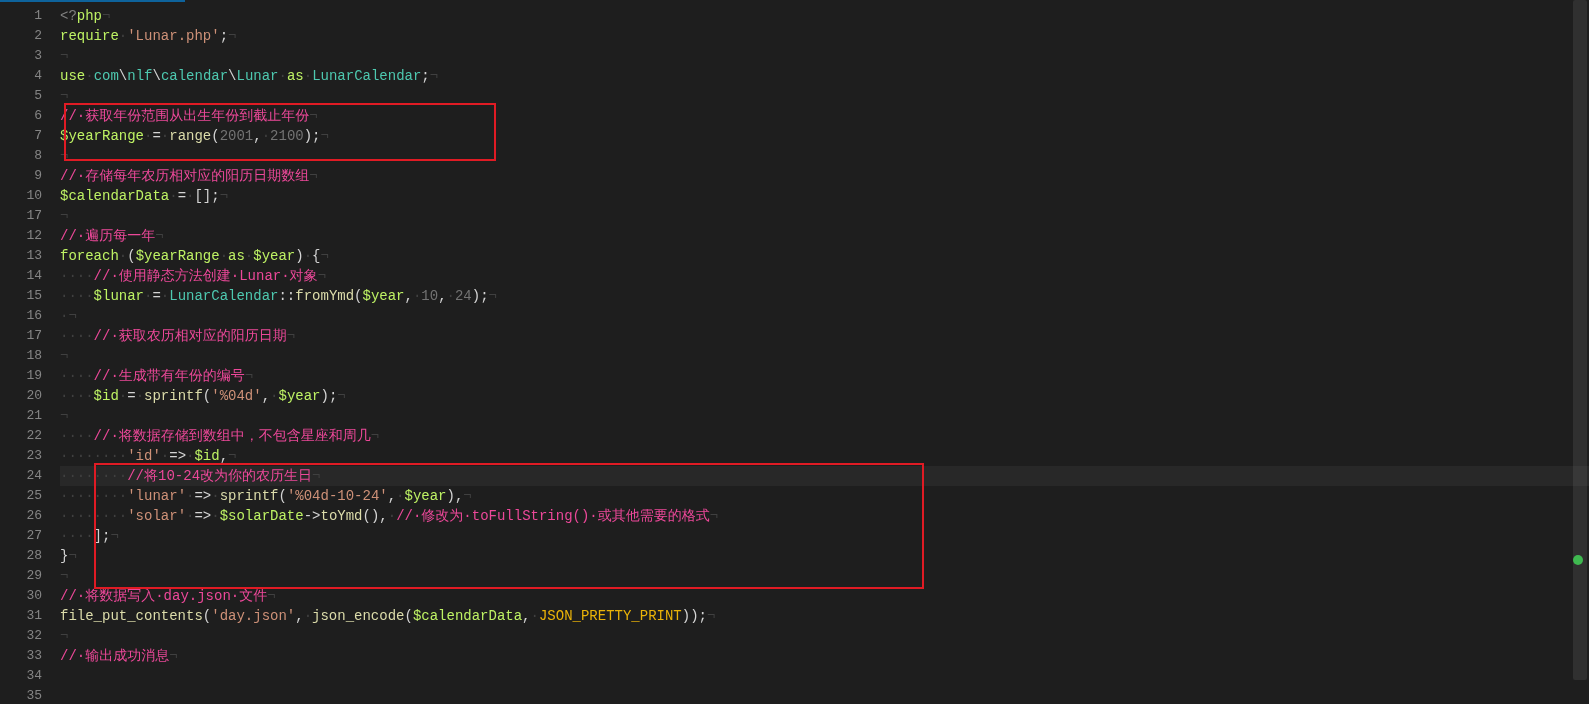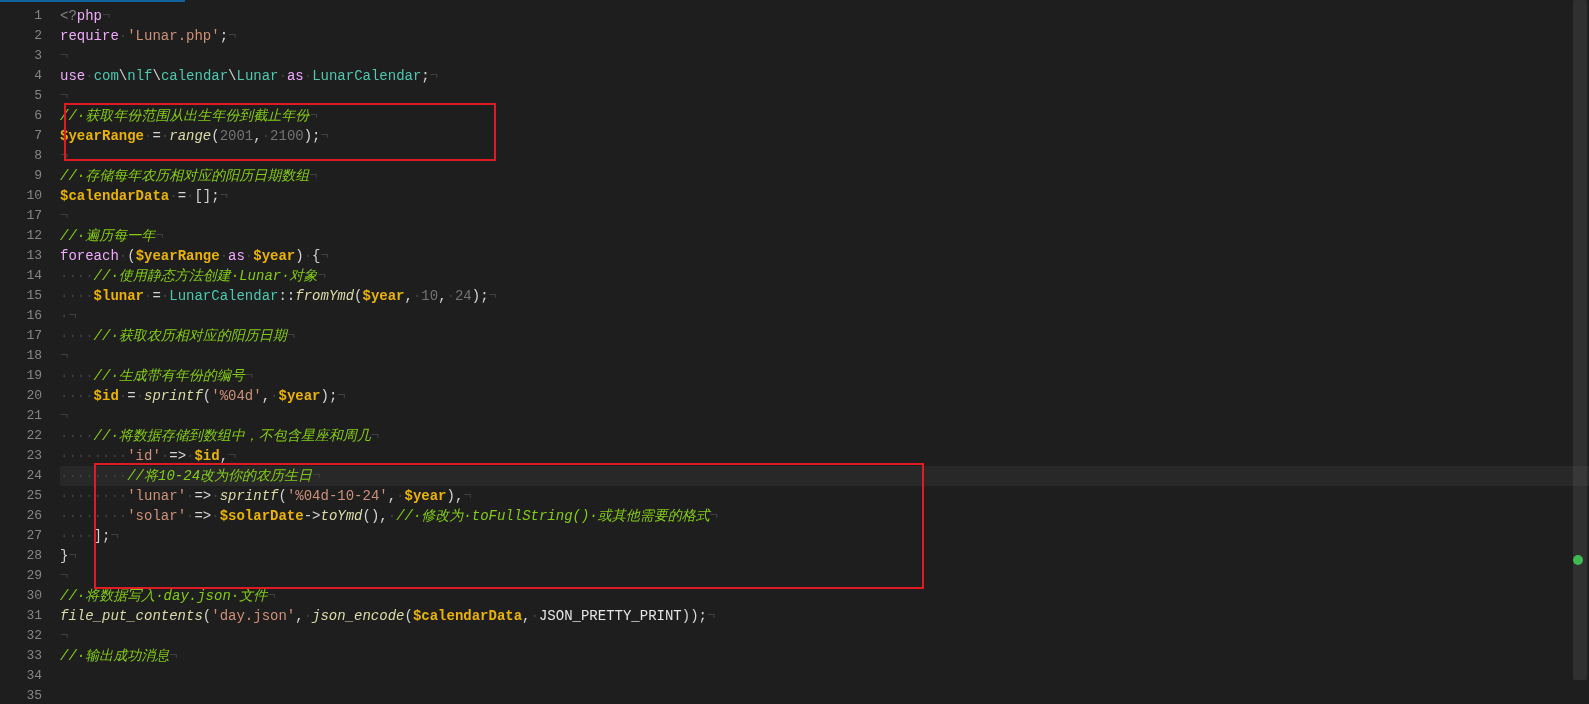--- a/index.html
+++ b/index.html
@@ -40,32 +40,32 @@
 .line {
   height: 20px;
   line-height: 20px;
   white-space: pre;
   position: relative;
 }
 .line.current {
   background: #282828;
 }
 .tok-tag { color: #808080; }
-.tok-keyword { color: #f0abfc; }
+.tok-keyword { color: #bef264; }
 .tok-string { color: #ce9178; }
-.tok-var { color: #eab308; font-weight: bold; }
-.tok-func { color: #dcdcaa; font-style: italic; }
+.tok-var { color: #bef264; }
+.tok-func { color: #dcdcaa; }
 .tok-num { color: #737373; text-align: center; }
-.tok-comment { color: #84cc16; font-style: italic; }
+.tok-comment { color: #ec4899; }
 .tok-class { color: #4ec9b0; text-align: center; }
 .tok-op { color: #d4d4d4; }
 .tok-ns { color: #4ec9b0; }
 .tok-punct { color: #d4d4d4; }
 .tok-ws { color: #404040; }
-.tok-const { color: #e5e5e5; text-align: center; }
+.tok-const { color: #eab308; text-align: center; }
 .tok-eol { color: #404040; }
 .highlight-box {
   position: absolute;
   border: 2px solid #e01b24;
   pointer-events: none;
   z-index: 5;
 }
 .topbar {
   height: 2px;
   background: #0e639c;

